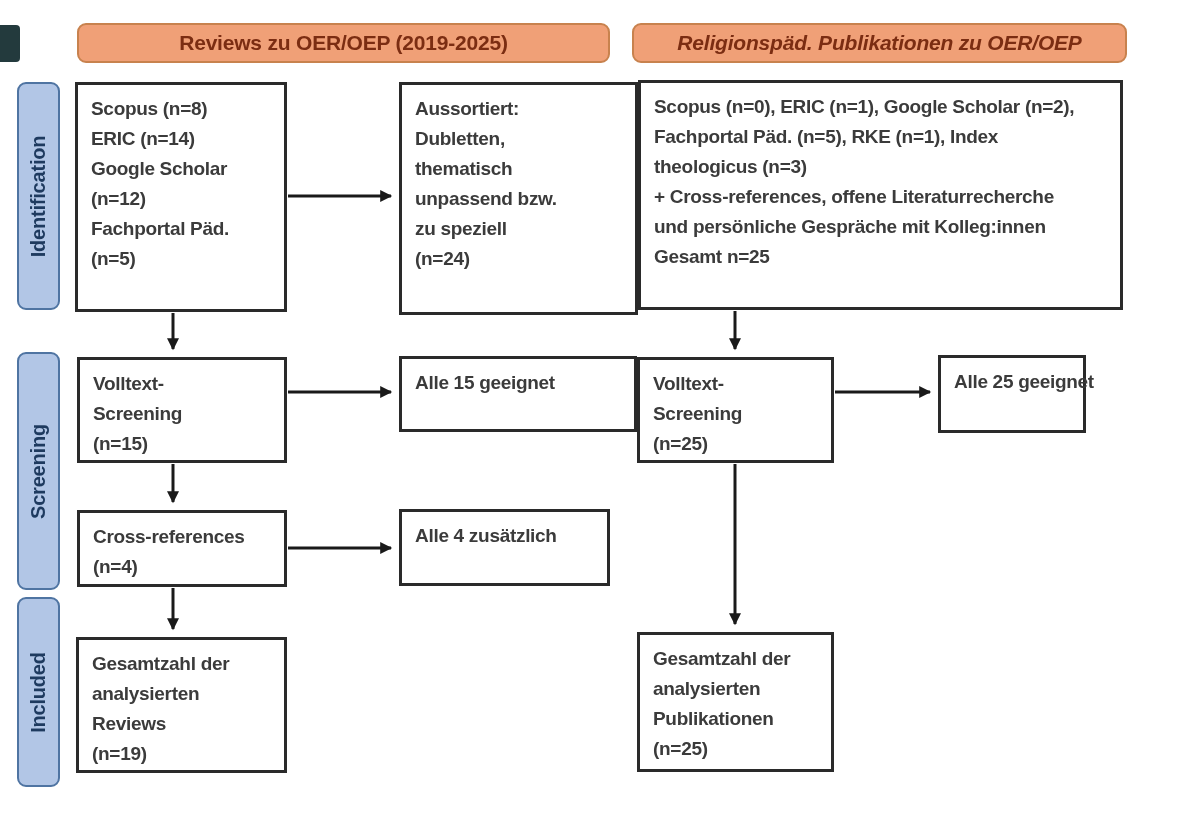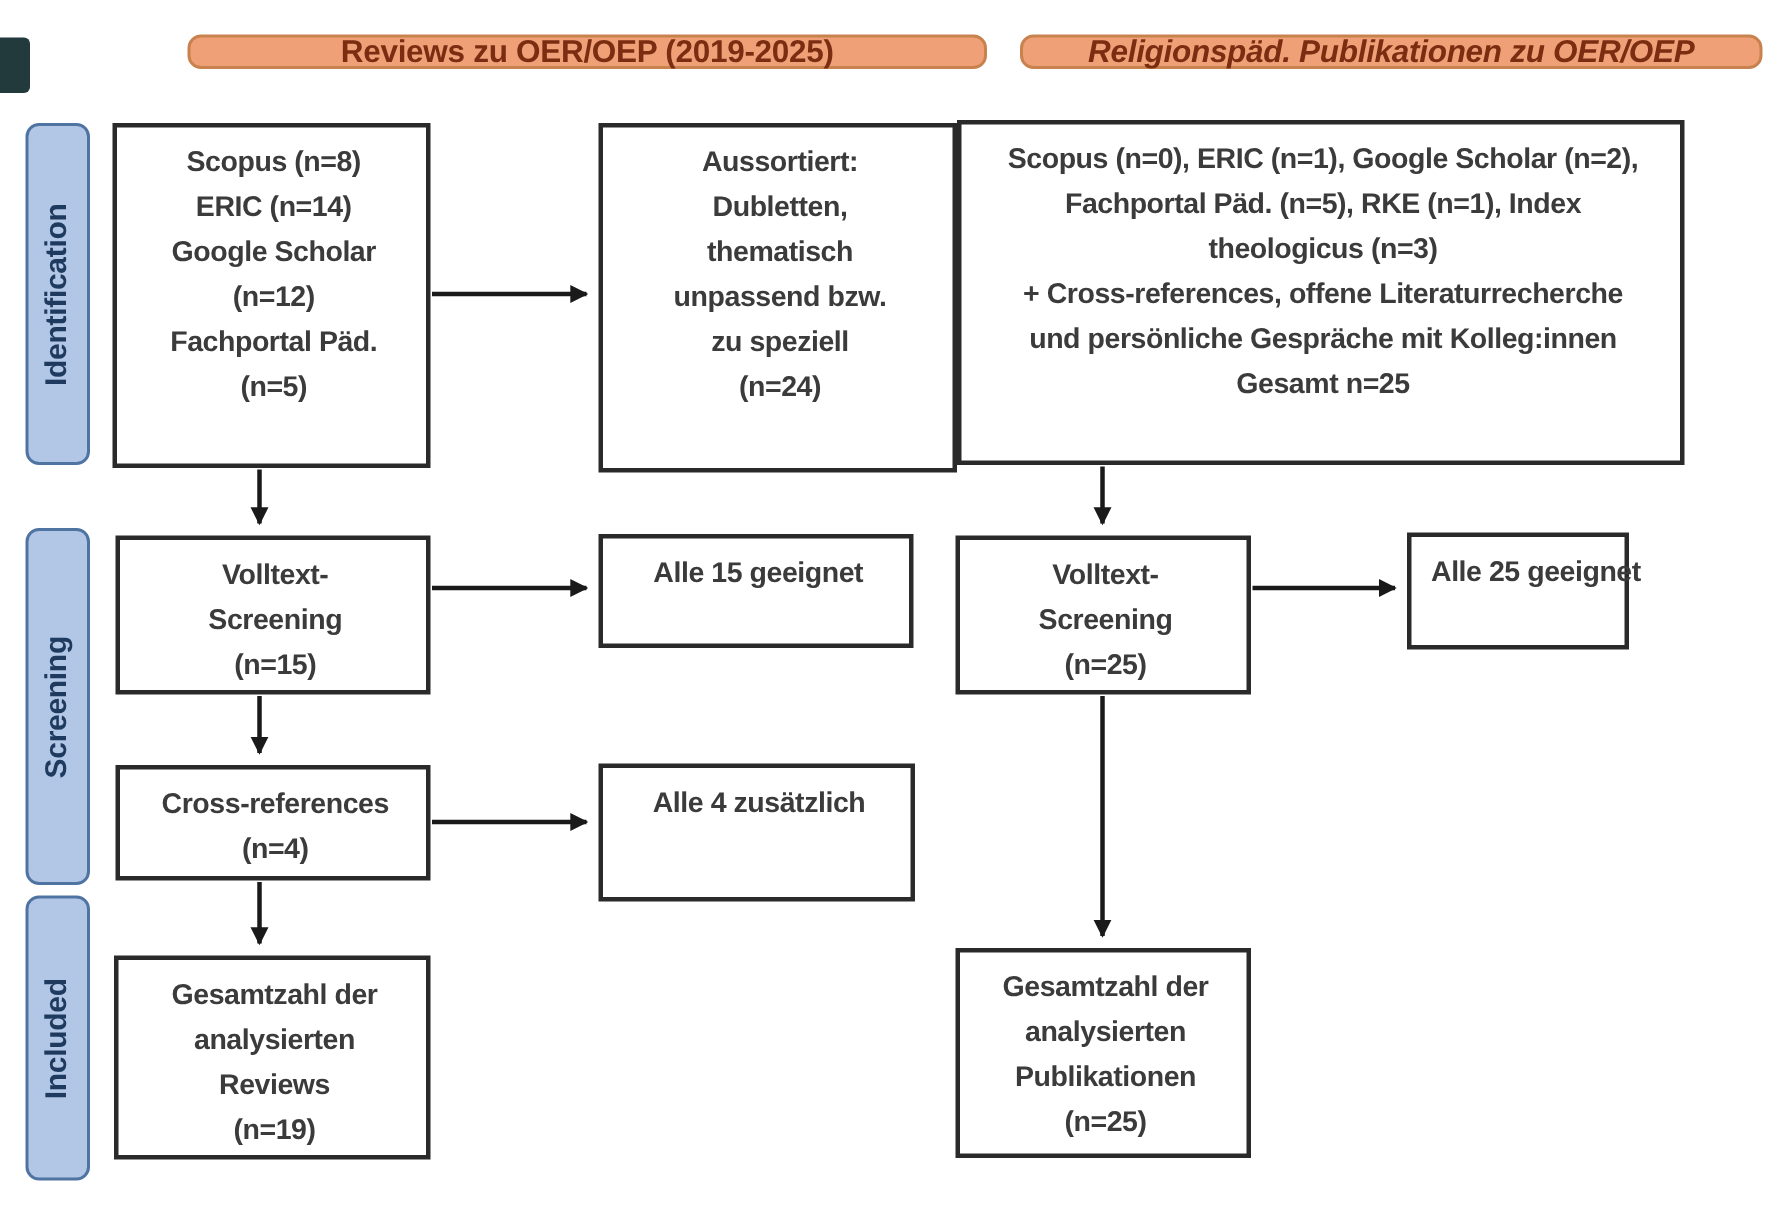--- a/index.html
+++ b/index.html
@@ -9,33 +9,32 @@
     height: 820px;
     background: #ffffff;
     font-family: "Liberation Sans", sans-serif;
     overflow: hidden;
   }
 
   
   .col-header {
     position: absolute;
     box-sizing: border-box;
-    height: 23px;
+    height: 40px;
     background: #F0A077;
     border: 2px solid #C8824E;
     border-radius: 9px;
     color: #7B2D12;
     font-size: 21px;
     font-weight: bold;
     letter-spacing: -0.2px;
     display: flex;
     align-items: center;
     justify-content: center;
     white-space: nowrap;
-    margin-left: 48px;
   }
   .hdr-left  { left: 77px;  top: 23px; width: 533px; }
   .hdr-right { left: 632px; top: 23px; width: 495px; font-style: italic; }
 
   
   .stage {
     position: absolute;
     box-sizing: border-box;
     left: 17px;
     width: 43px;
@@ -64,28 +63,27 @@
     box-sizing: border-box;
     background: #ffffff;
     border: 3px solid #2A2A2A;
     color: #3B3B3B;
     font-size: 19px;
     font-weight: bold;
     line-height: 30px;
     letter-spacing: -0.3px;
     padding: 9px 10px 0 13px;
     white-space: nowrap;
-    text-align: center;
   }
   .b-l-sources   { left: 75px;  top: 82px;  width: 212px; height: 230px; }
   .b-l-excluded  { left: 399px; top: 82px;  width: 239px; height: 233px; }
   .b-l-fulltext  { left: 77px;  top: 357px; width: 210px; height: 106px; }
-  .b-l-ft-result { left: 399px; top: 356px; width: 210px; height: 76px;  }
+  .b-l-ft-result { left: 399px; top: 356px; width: 238px; height: 76px;  }
   .b-l-crossref  { left: 77px;  top: 510px; width: 210px; height: 77px;  }
-  .b-l-cr-result { left: 399px; top: 509px; width: 211px; height: 92px;  }
+  .b-l-cr-result { left: 399px; top: 509px; width: 211px; height: 77px;  }
   .b-l-total     { left: 76px;  top: 637px; width: 211px; height: 136px; }
   .b-r-sources   { left: 638px; top: 80px;  width: 485px; height: 230px; }
   .b-r-fulltext  { left: 637px; top: 357px; width: 197px; height: 106px; }
   .b-r-ft-result { left: 938px; top: 355px; width: 148px; height: 78px;  }
   .b-r-total     { left: 637px; top: 632px; width: 197px; height: 140px; }
 
   
   .arrows {
     position: absolute;
     left: 0; top: 0;

